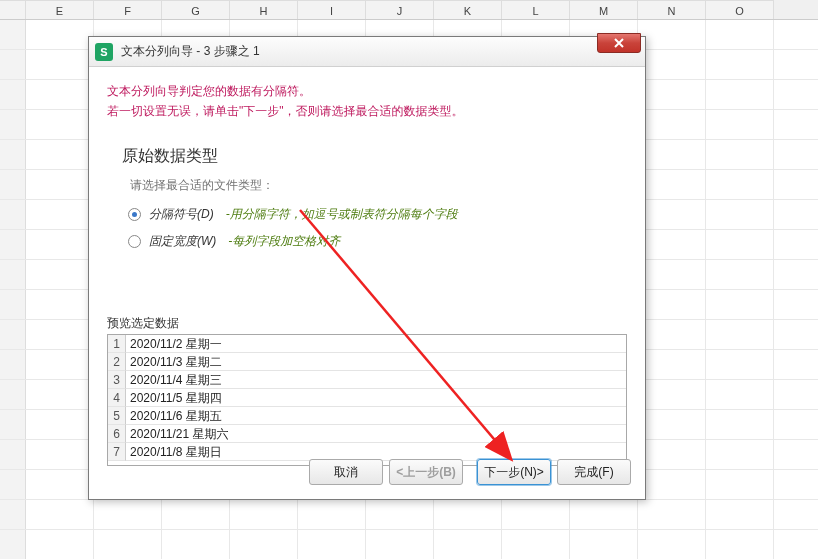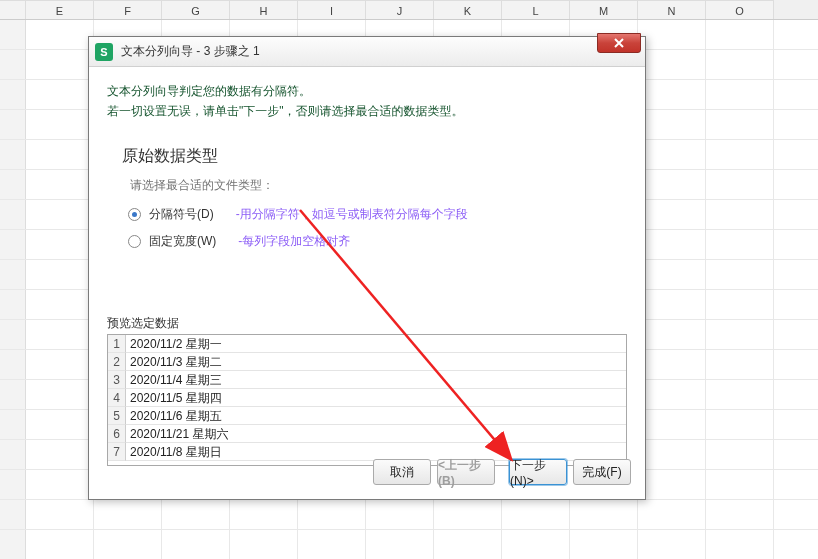--- a/index.html
+++ b/index.html
@@ -125,21 +125,21 @@
       fill: none;
       stroke: #fff;
       stroke-width: 2;
     }
     
     .dialog-body {
       padding: 14px 18px 0 18px;
     }
     .intro-line {
       font-size: 12px;
-      color: #14532d;
+      color: #be185d;
       line-height: 20px;
     }
     
     .fieldset {
       margin-top: 14px;
       padding: 10px 14px 18px 14px;
       position: relative;
       border: 1px solid transparent;
     }
     .fieldset .legend {
@@ -153,20 +153,21 @@
       margin-bottom: 12px;
       margin-left: 8px;
     }
     .radio-row {
       display: flex;
       align-items: center;
       margin-left: 6px;
       margin-bottom: 10px;
       font-size: 12px;
       color: #333;
+      font-style: italic;
     }
     .radio-row .radio {
       width: 13px;
       height: 13px;
       border: 1px solid #888;
       border-radius: 50%;
       margin-right: 8px;
       background: #fff;
       display: inline-flex;
       align-items: center;
@@ -174,22 +175,22 @@
       cursor: pointer;
     }
     .radio-row .radio.checked::after {
       content: "";
       width: 5px;
       height: 5px;
       background: #3a78c9;
       border-radius: 50%;
     }
     .radio-desc {
-      margin-left: 22px;
-      color: #8b5cf6;
+      margin-left: 12px;
+      color: #4d7c0f;
     }
     
     .preview-label {
       font-size: 12px;
       color: #333;
       margin-top: 36px;
       margin-bottom: 2px;
     }
     .preview-box {
       border: 1px solid #a8a8a8;
@@ -219,21 +220,21 @@
     }
     
     .button-bar {
       position: absolute;
       bottom: 14px;
       right: 14px;
       display: flex;
       gap: 6px;
     }
     .btn {
-      width: 58px;
+      width: 74px;
       height: 26px;
       background: linear-gradient(180deg, #fbfbfb, #e7e7e7);
       border: 1px solid #aaa;
       border-radius: 3px;
       font-size: 12px;
       cursor: pointer;
       display: flex;
       align-items: center;
       justify-content: center;
       color: #222;

